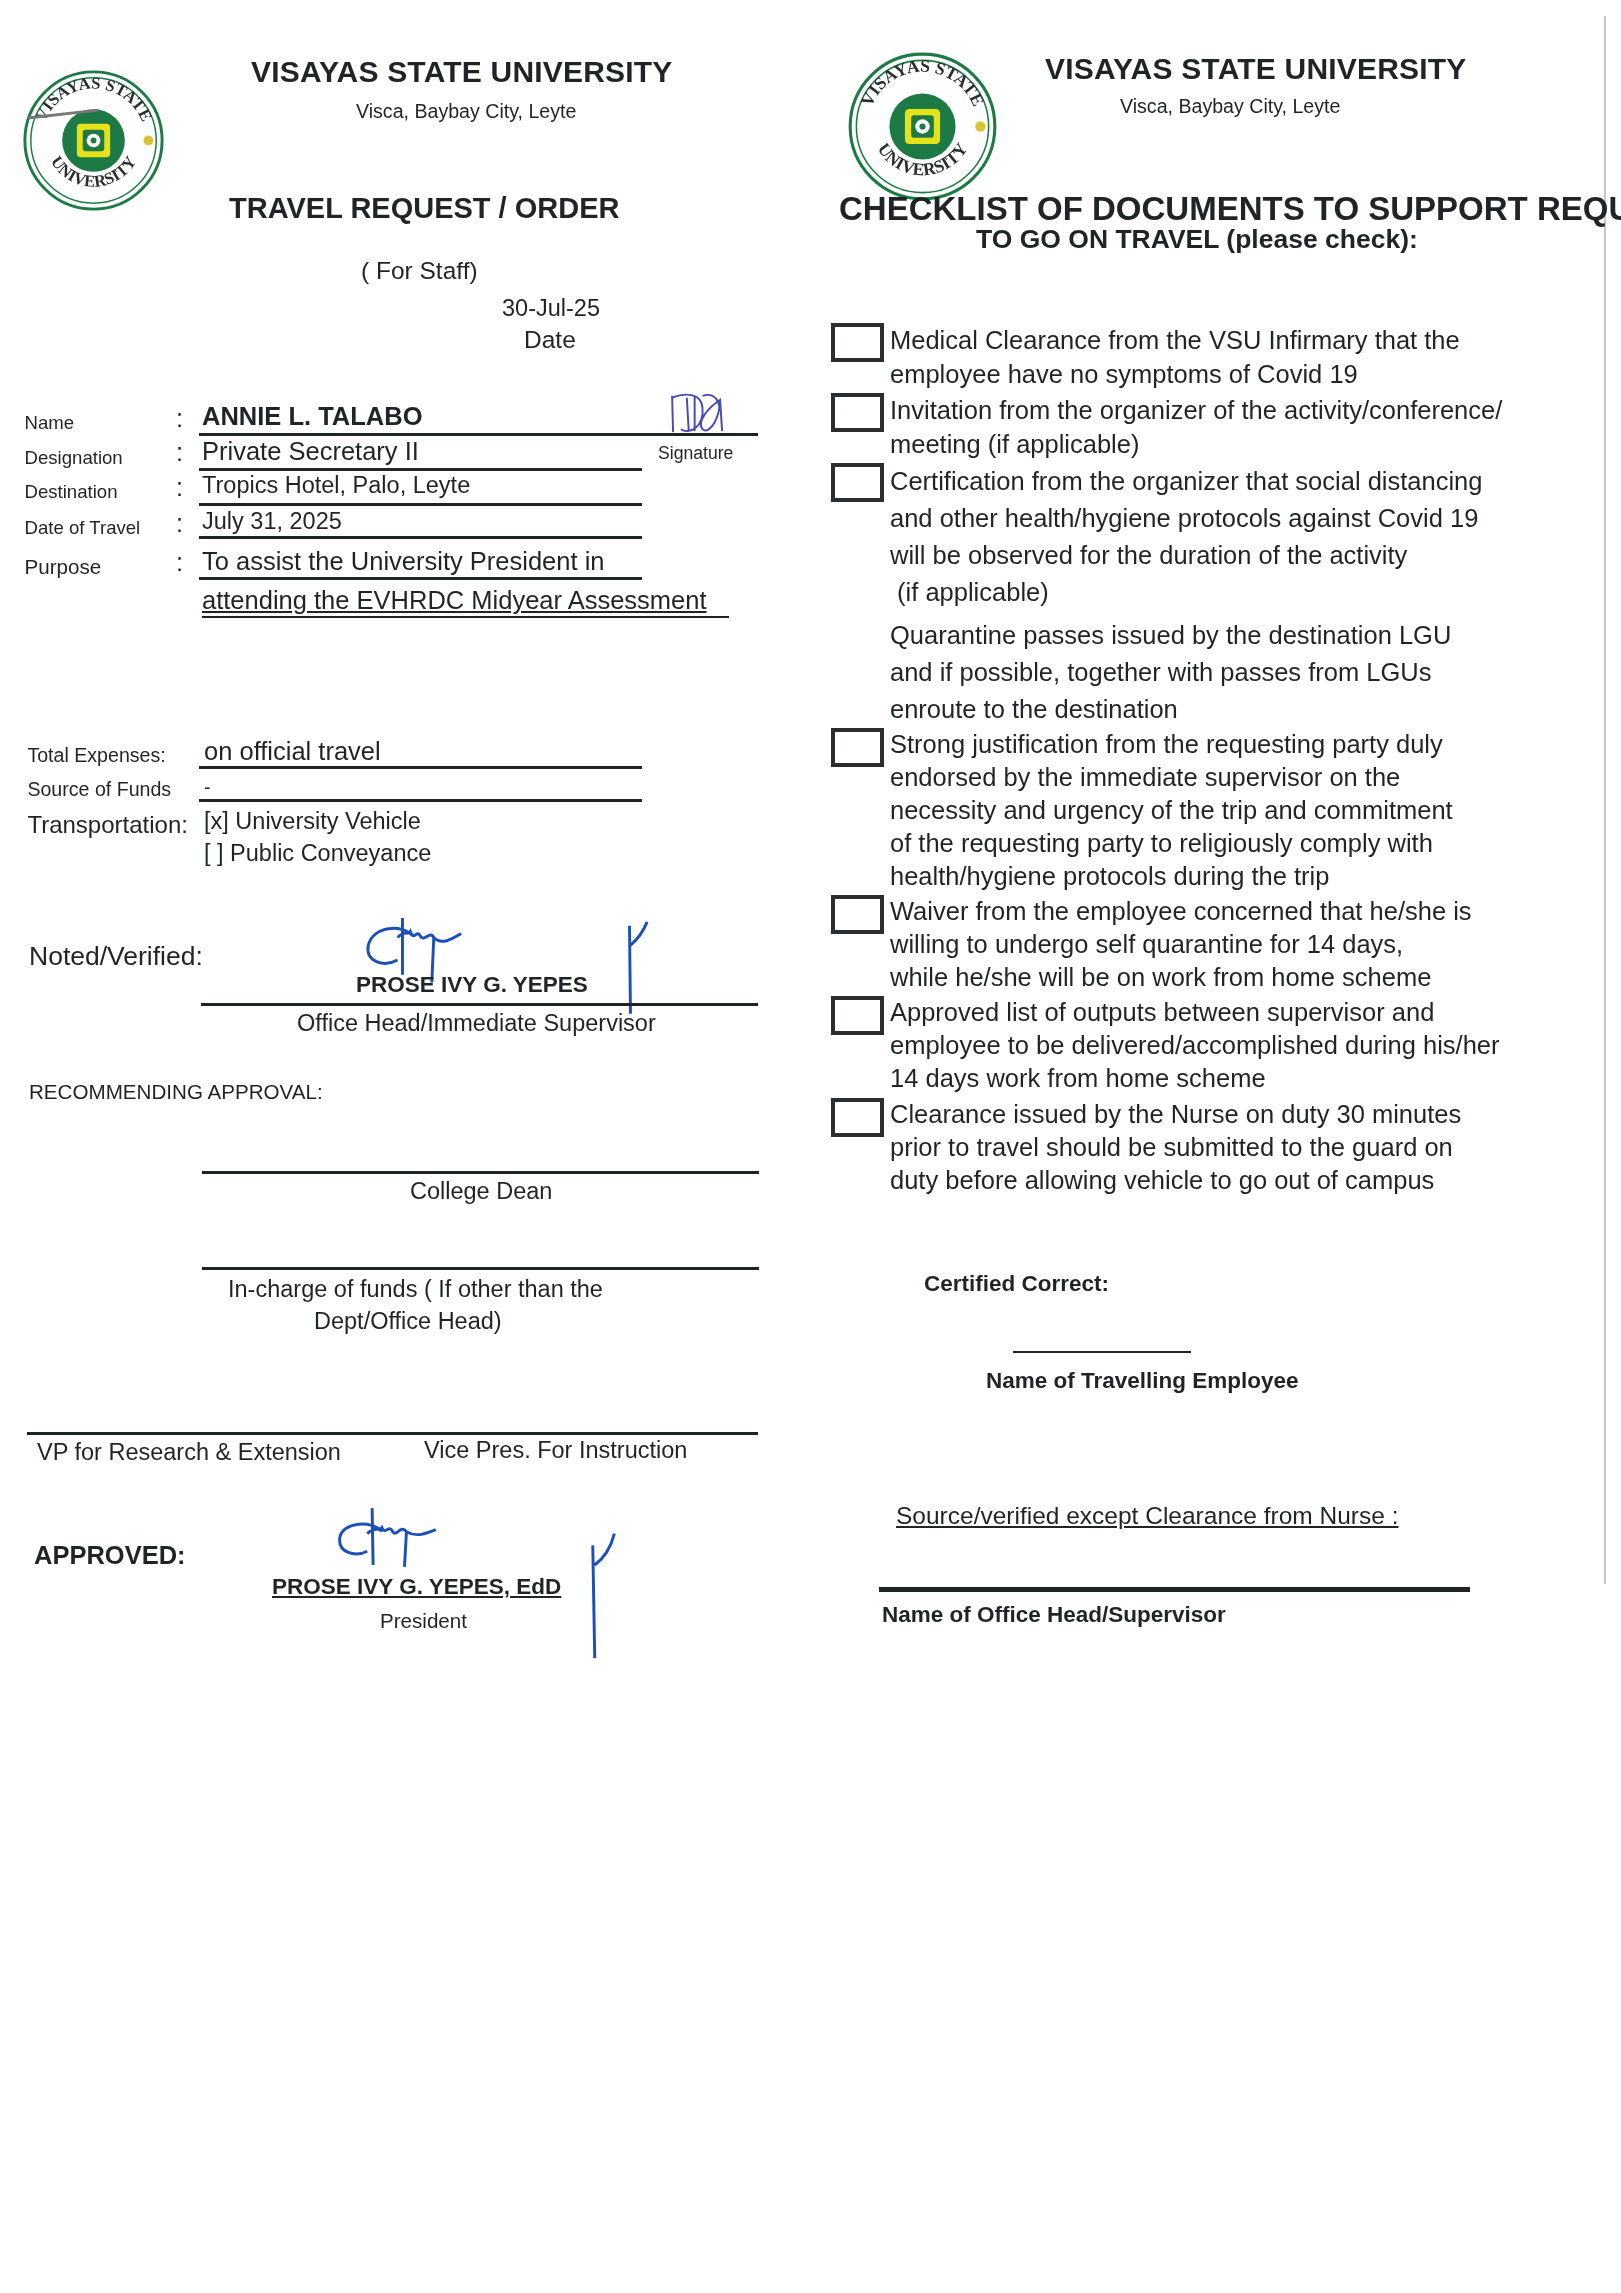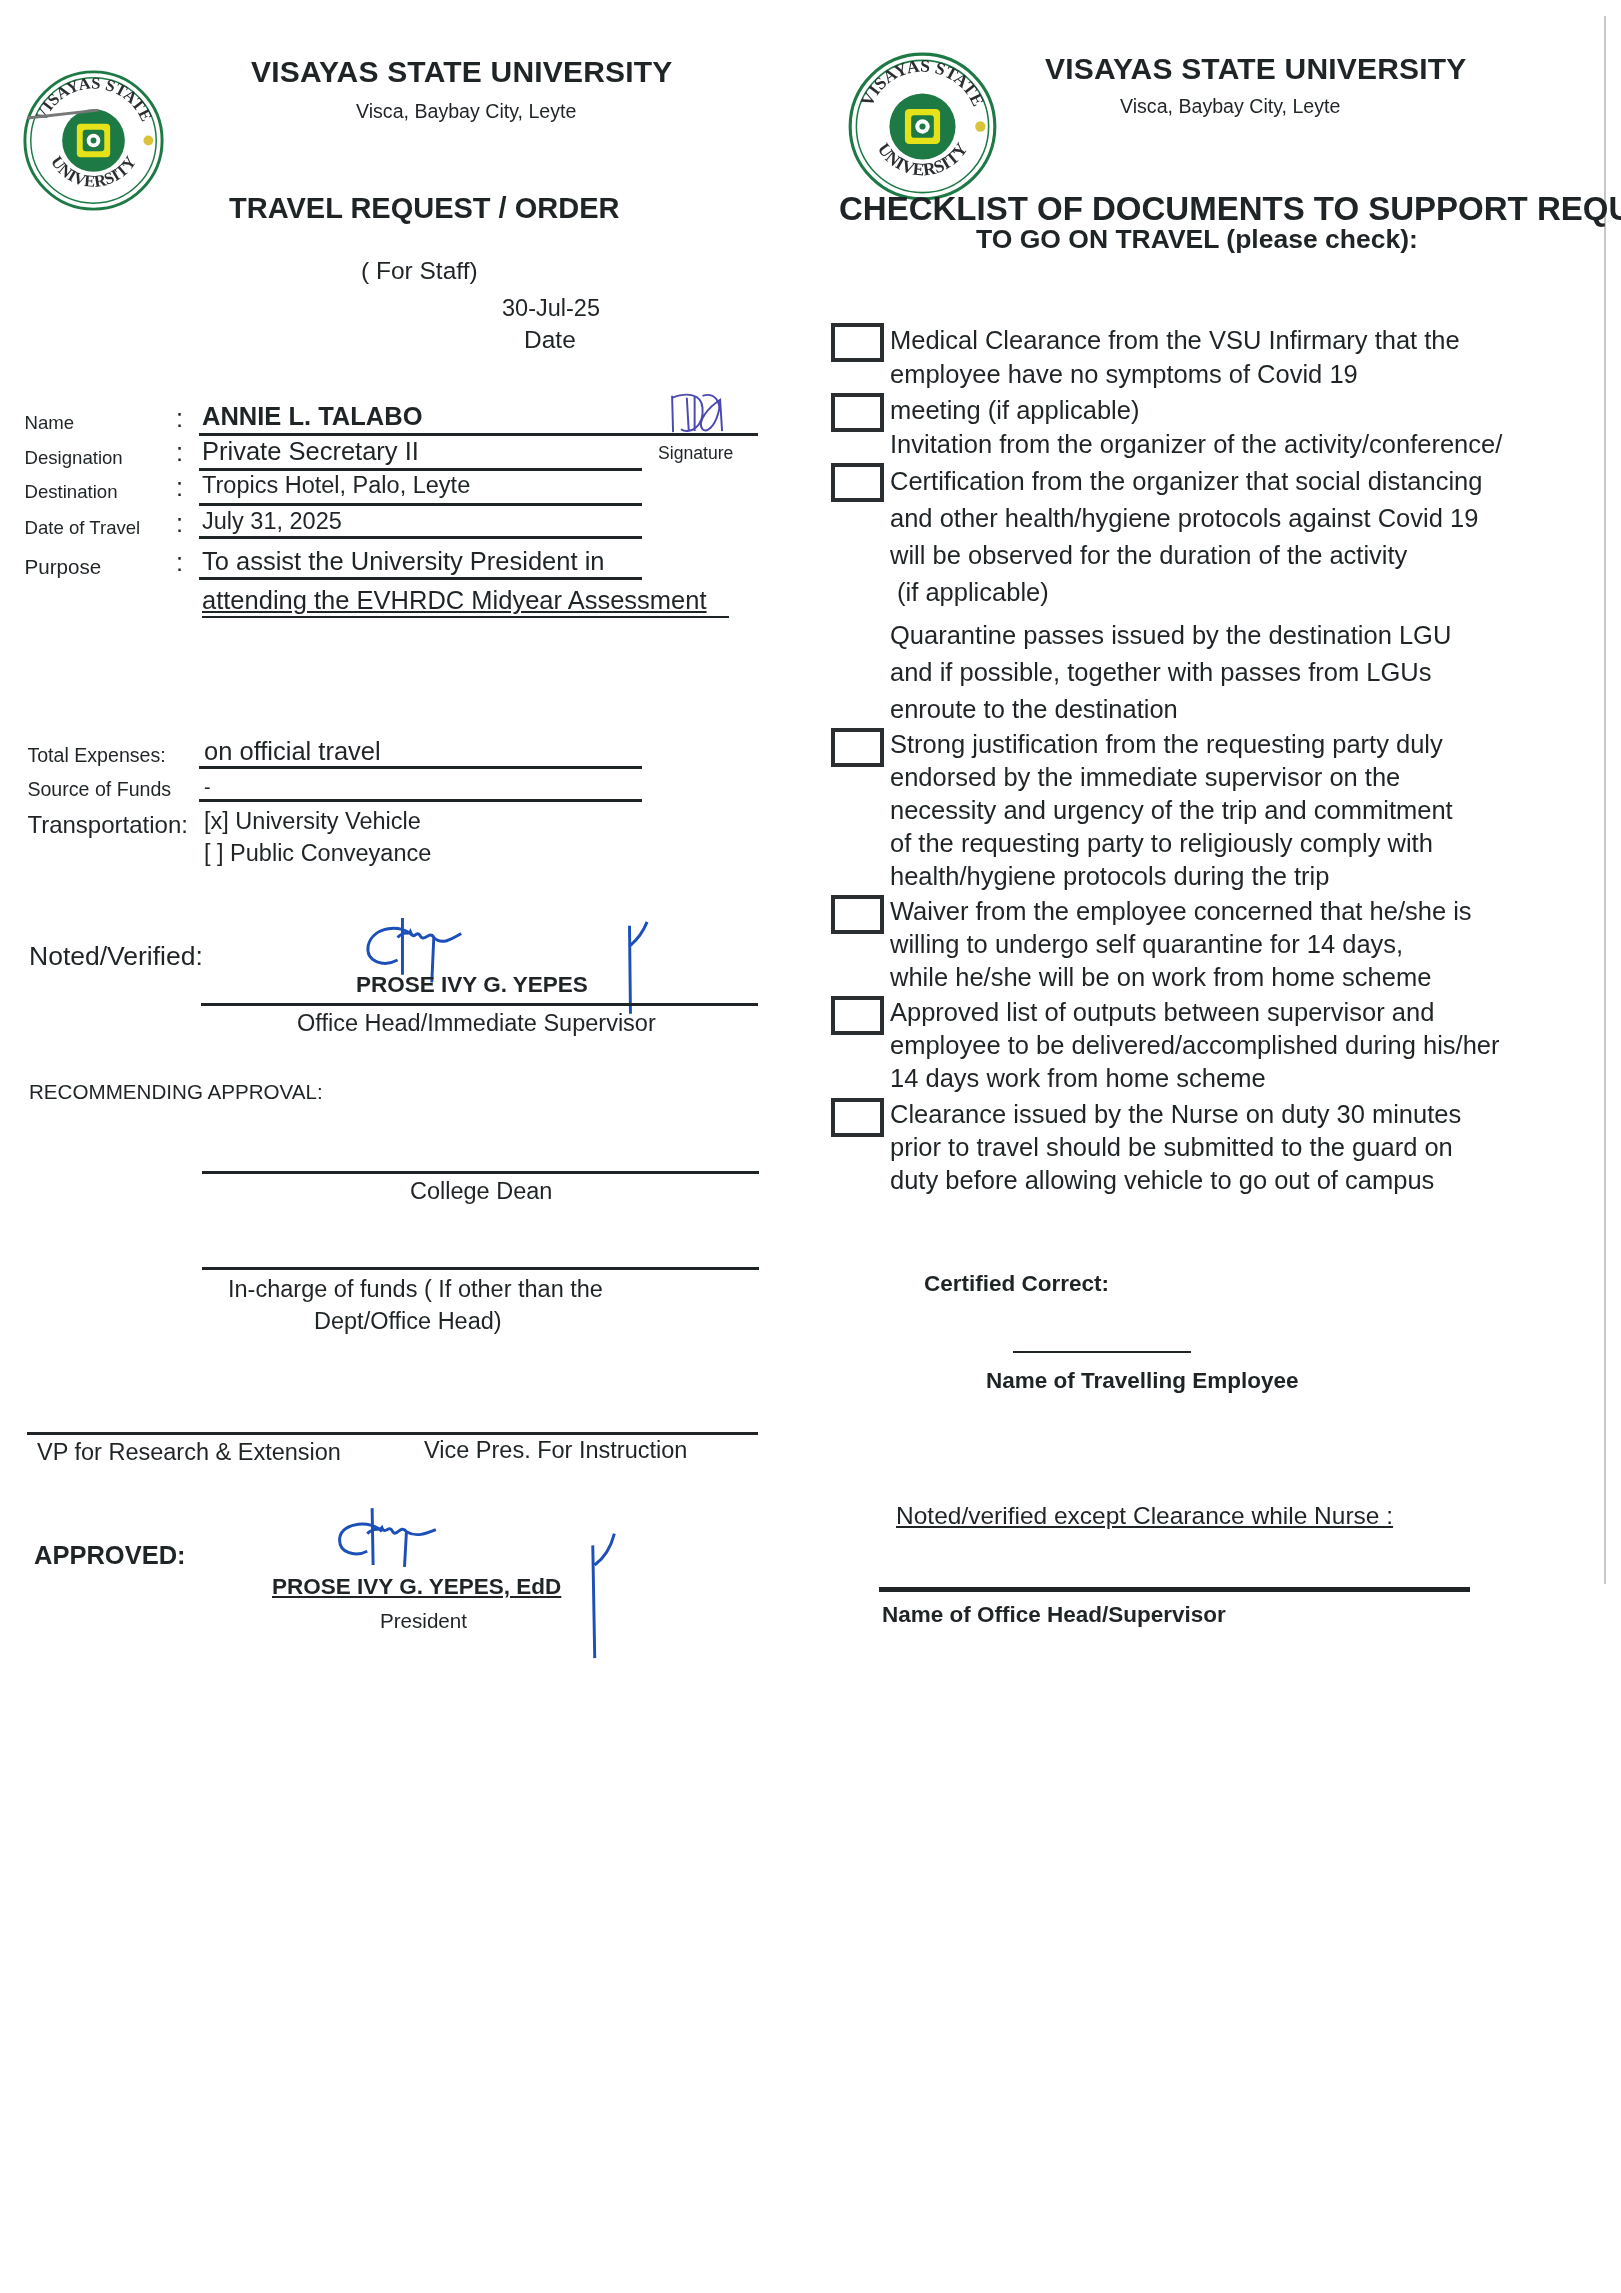--- a/index.html
+++ b/index.html
@@ -168,22 +168,22 @@
   <div class="abs bold" style="left:976px; top:224px; font-size:26.5px;">TO GO ON TRAVEL (please check):</div>
 
   <div id="checklist">
       <div class="checklist-item" style="top: 323px;">
         <div class="checkbox" style="left: -59px; top: 0px;"></div>
         <div class="chk-txt" style="white-space: pre; line-height: 34px;">Medical Clearance from the VSU Infirmary that the</div>
         <div class="chk-txt" style="white-space: pre; line-height: 34px;">employee have no symptoms of Covid 19</div>
       </div>
       <div class="checklist-item" style="top: 393px;">
         <div class="checkbox" style="left: -59px; top: 0px;"></div>
+        <div class="chk-txt" style="white-space: pre; line-height: 34px;">Invitation from the organizer of the activity/conference/</div>
         <div class="chk-txt" style="white-space: pre; line-height: 34px;">meeting (if applicable)</div>
-        <div class="chk-txt" style="white-space: pre; line-height: 34px;">Invitation from the organizer of the activity/conference/</div>
       </div>
       <div class="checklist-item" style="top: 463px;">
         <div class="checkbox" style="left: -59px; top: 0px;"></div>
         <div class="chk-txt" style="white-space: pre; line-height: 37px;">Certification from the organizer that social distancing</div>
         <div class="chk-txt" style="white-space: pre; line-height: 37px;">and other health/hygiene protocols against Covid 19</div>
         <div class="chk-txt" style="white-space: pre; line-height: 37px;">will be observed for the duration of the activity</div>
         <div class="chk-txt" style="white-space: pre; line-height: 37px;"> (if applicable)</div>
       </div>
       <div class="checklist-item" style="top: 617px;">
         <div class="chk-txt" style="white-space: pre; line-height: 37px;">Quarantine passes issued by the destination LGU</div>
@@ -215,17 +215,17 @@
         <div class="chk-txt" style="white-space: pre; line-height: 33px;">Clearance issued by the Nurse on duty 30 minutes</div>
         <div class="chk-txt" style="white-space: pre; line-height: 33px;">prior to travel should be submitted to the guard on</div>
         <div class="chk-txt" style="white-space: pre; line-height: 33px;">duty before allowing vehicle to go out of campus</div>
       </div>
     </div>
 
   <div class="abs bold" style="left:924px; top:1271px; font-size:22.5px;">Certified Correct:</div>
   <div class="line thin" style="left:1013px; top:1351px; width:178px;"></div>
   <div class="abs bold" style="left:986px; top:1368px; font-size:22.5px;">Name of Travelling Employee</div>
 
-  <div class="abs" style="left:896px; top:1502px; font-size:24.5px; text-decoration: underline;">Noted/verified except Clearance while Nurse :</div>
+  <div class="abs" style="left:896px; top:1502px; font-size:24.5px; text-decoration: underline;">Source/verified except Clearance from Nurse :</div>
   <div class="line" style="left:879px; top:1587px; width:591px; height:4.9px;"></div>
   <div class="abs bold" style="left:882px; top:1602px; font-size:22.5px;">Name of Office Head/Supervisor</div>
 </div>
 
 
 </body></html>

